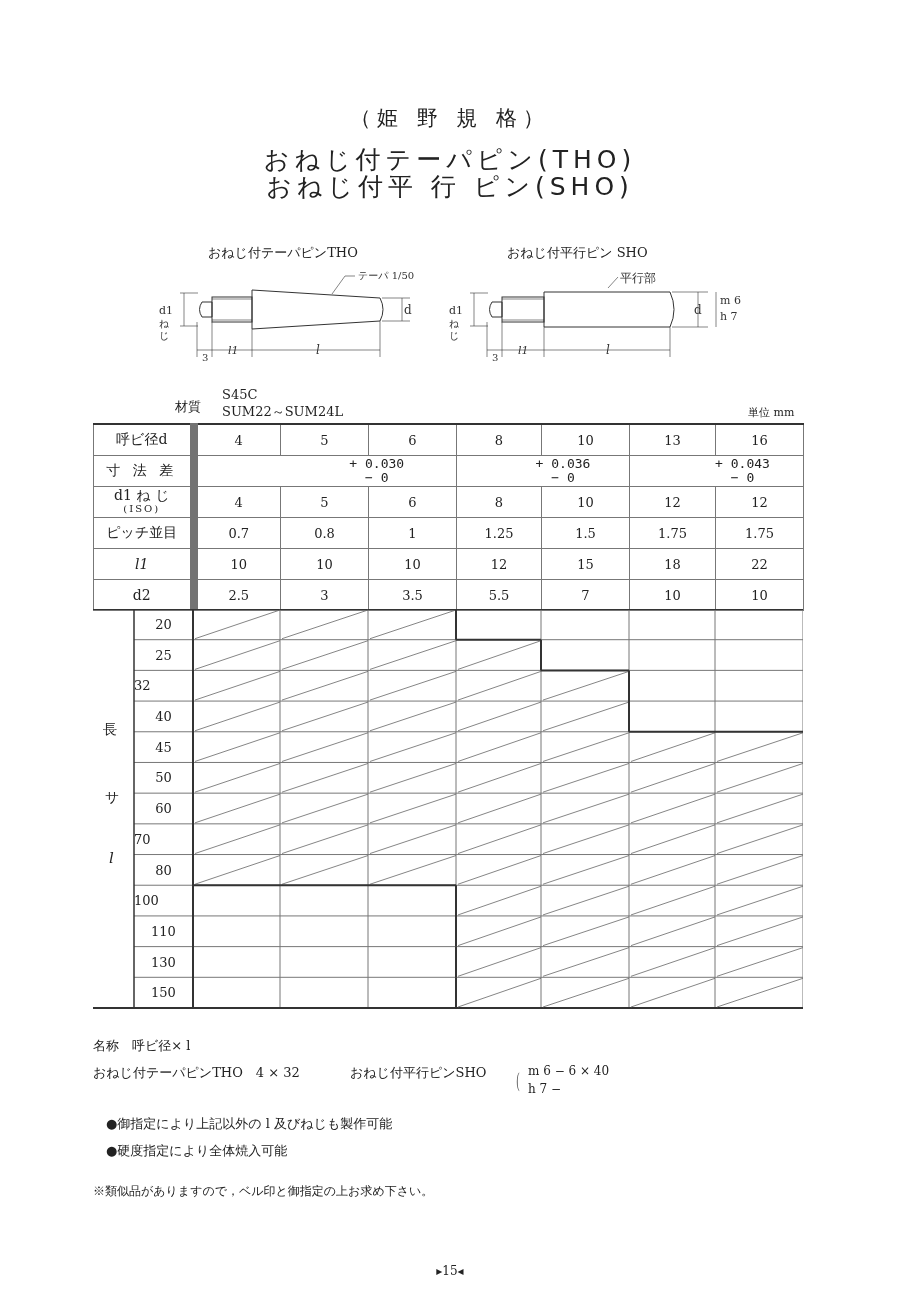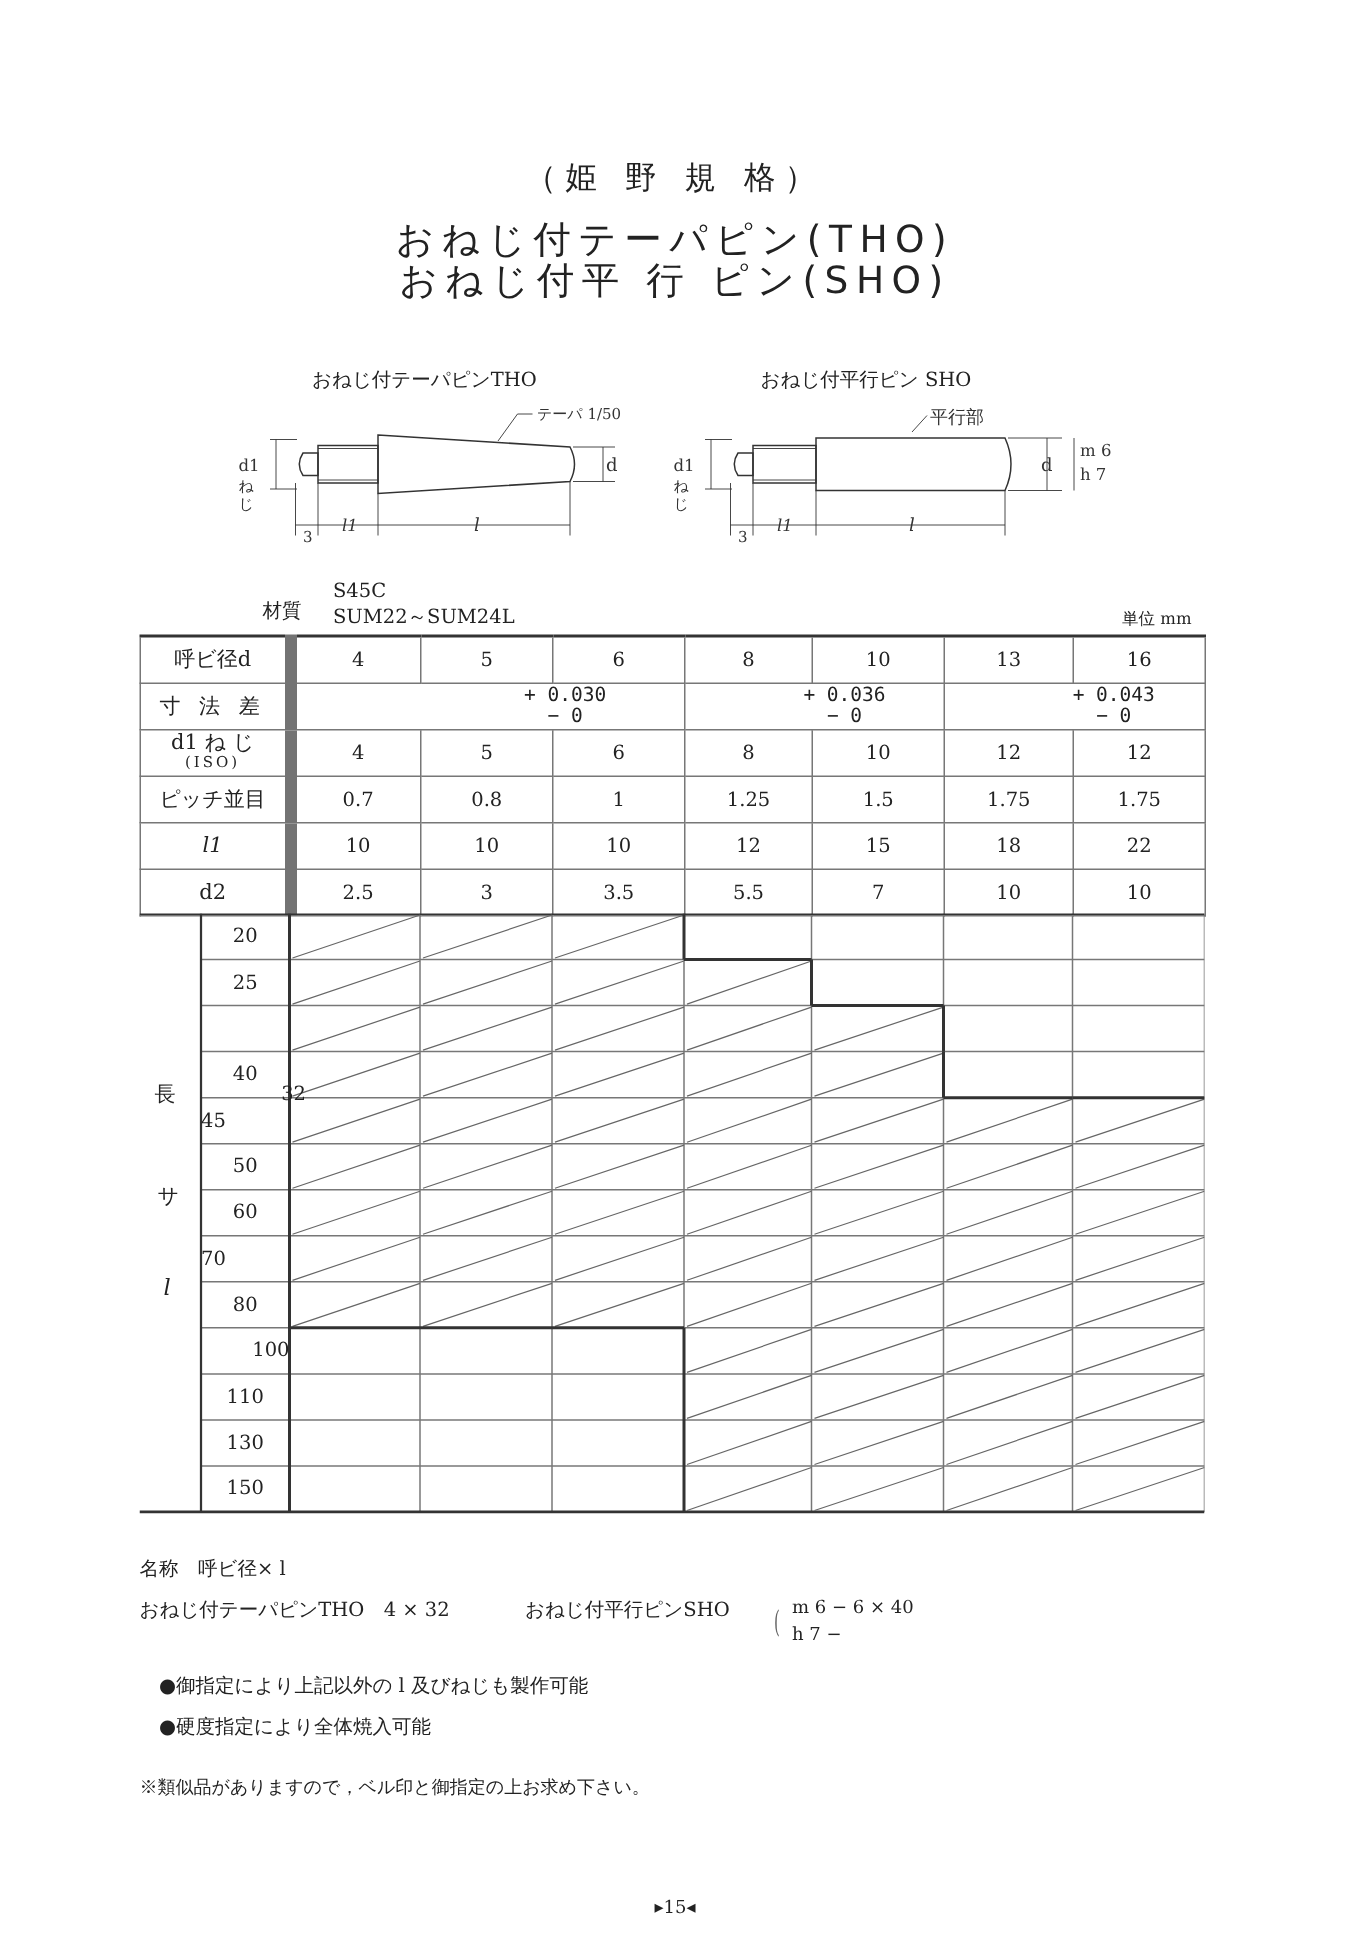--- a/index.html
+++ b/index.html
@@ -297,28 +297,28 @@
       <line x1="450" y1="398" x2="536" y2="369.3076923076923" stroke="#666" stroke-width="0.8"></line>
       <line x1="538" y1="398" x2="622" y2="369.3076923076923" stroke="#666" stroke-width="0.8"></line>
       <line x1="624" y1="398" x2="710" y2="369.3076923076923" stroke="#666" stroke-width="0.8"></line>
     </svg>
   <div class="abs" style="left:10px;top:112px;font-size:14px;">長</div>
   <div class="abs" style="left:12px;top:180px;font-size:14px;">サ</div>
   <div class="abs" style="left:16px;top:240px;font-size:15px;font-style:italic;">l</div>
   <div id="len-labels">
       <div class="abs" style="left: 41px; width: 59px; text-align: center; font-size: 13px; top: 8px;">20</div>
       <div class="abs" style="left: 41px; width: 59px; text-align: center; font-size: 13px; top: 38.6923px;">25</div>
-      <div class="abs" style="left: 41px; width: 70px; text-align: right; font-size: 13px; top: 69.3846px; margin-top: 44px;">32</div>
+      <div class="abs" style="left: 41px; width: 70px; text-align: left; font-size: 13px; top: 69.3846px;">32</div>
       <div class="abs" style="left: 41px; width: 59px; text-align: center; font-size: 13px; top: 100.077px;">40</div>
-      <div class="abs" style="left: 41px; width: 59px; text-align: left; font-size: 13px; top: 130.769px;">45</div>
+      <div class="abs" style="left: 41px; width: 59px; text-align: center; font-size: 13px; top: 130.769px;">45</div>
       <div class="abs" style="left: 41px; width: 59px; text-align: center; font-size: 13px; top: 161.462px;">50</div>
       <div class="abs" style="left: 41px; width: 59px; text-align: center; font-size: 13px; top: 192.154px;">60</div>
       <div class="abs" style="left: 41px; width: 49px; text-align: left; font-size: 13px; top: 222.846px;">70</div>
       <div class="abs" style="left: 41px; width: 59px; text-align: center; font-size: 13px; top: 253.538px;">80</div>
-      <div class="abs" style="left: 41px; width: 59px; text-align: right; font-size: 13px; top: 284.231px;">100</div>
+      <div class="abs" style="left: 41px; width: 59px; text-align: left; font-size: 13px; top: 284.231px;">100</div>
       <div class="abs" style="left: 41px; width: 59px; text-align: center; font-size: 13px; top: 314.923px;">110</div>
       <div class="abs" style="left: 41px; width: 59px; text-align: center; font-size: 13px; top: 345.615px;">130</div>
       <div class="abs" style="left: 41px; width: 59px; text-align: center; font-size: 13px; top: 376.308px;">150</div>
     </div>
 </div>
 
 <div class="abs notes" style="top:1037px;">名称　呼ビ径× l</div>
 <div class="abs notes" style="top:1064px;">おねじ付テーパピンTHO　4 × 32</div>
 <div class="abs notes" style="left:350px;top:1064px;">おねじ付平行ピンSHO</div>
 <div class="abs" style="left:514px;top:1064px;font-size:20px;color:#666;line-height:34px;transform:scaleX(0.5);">(</div>

